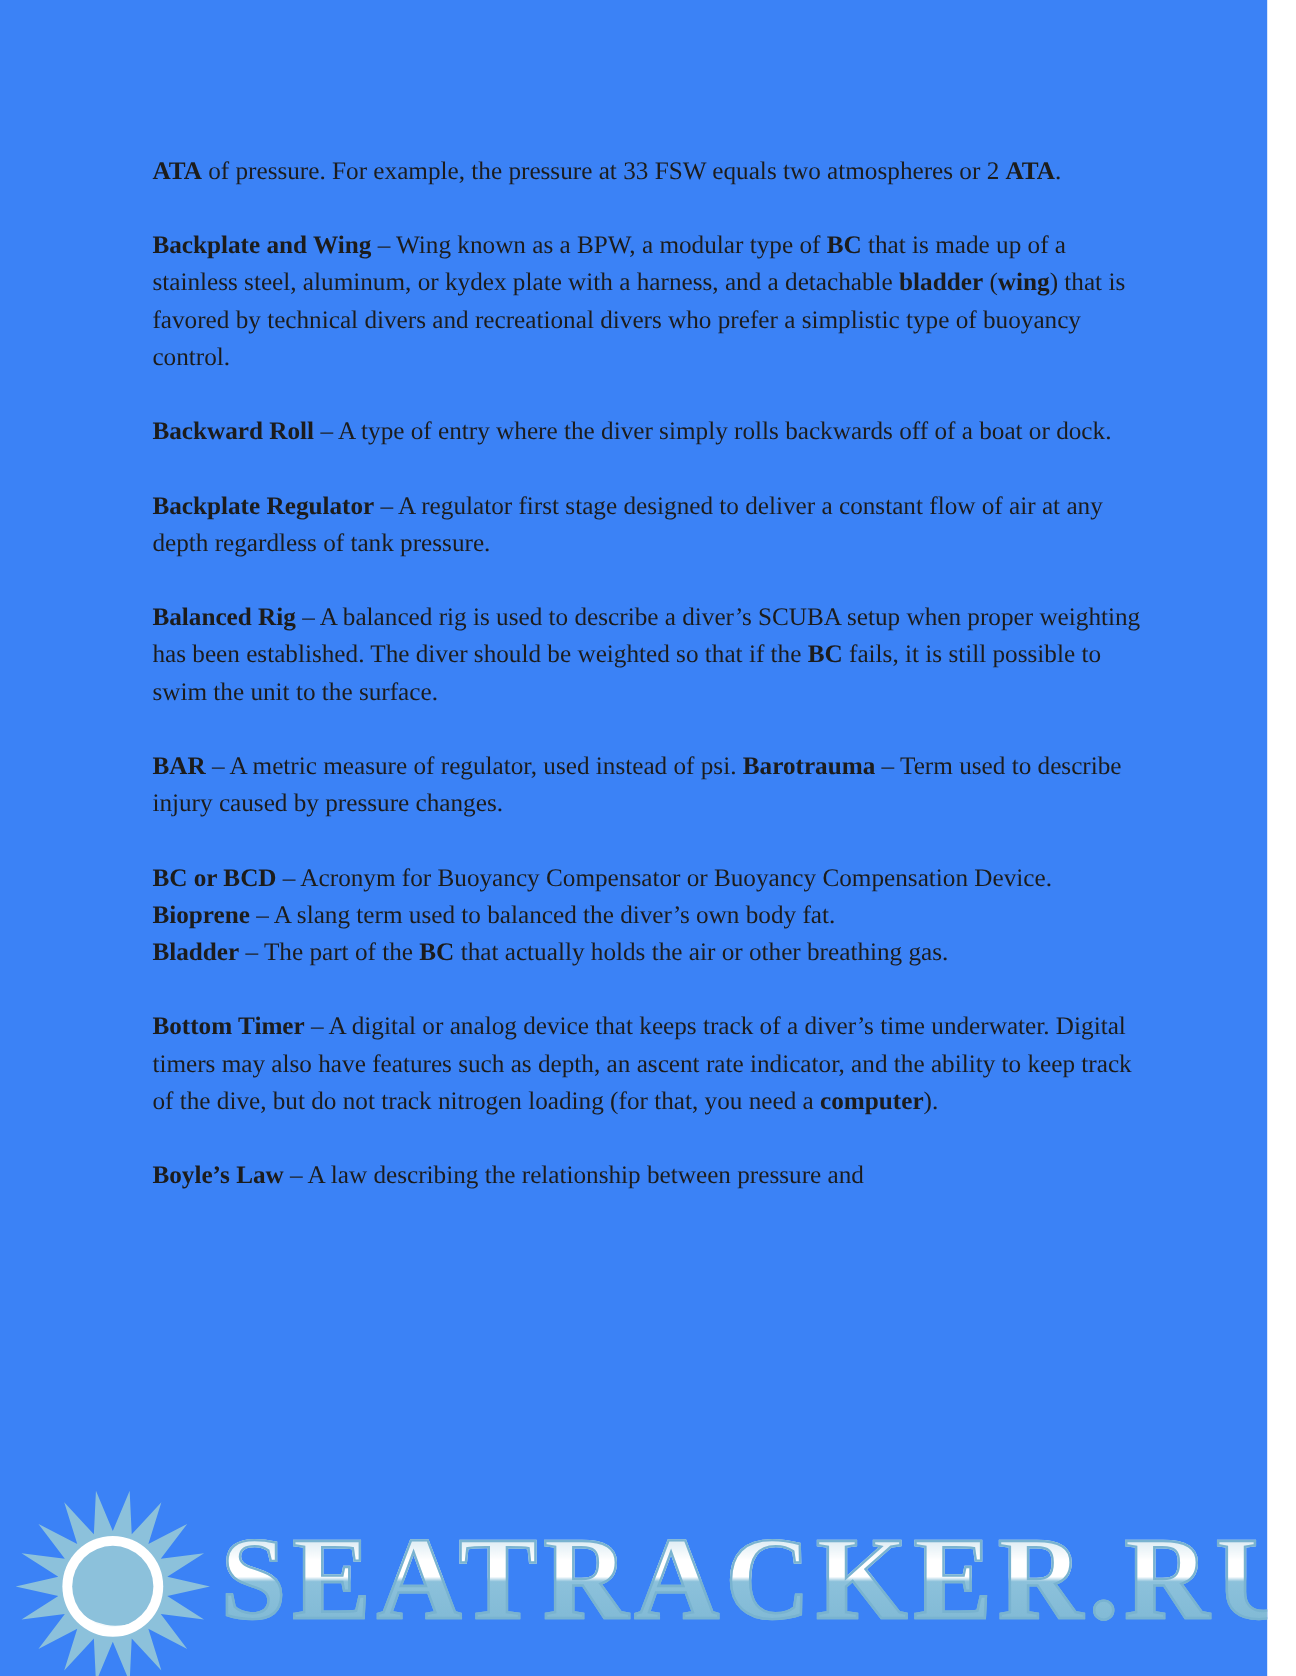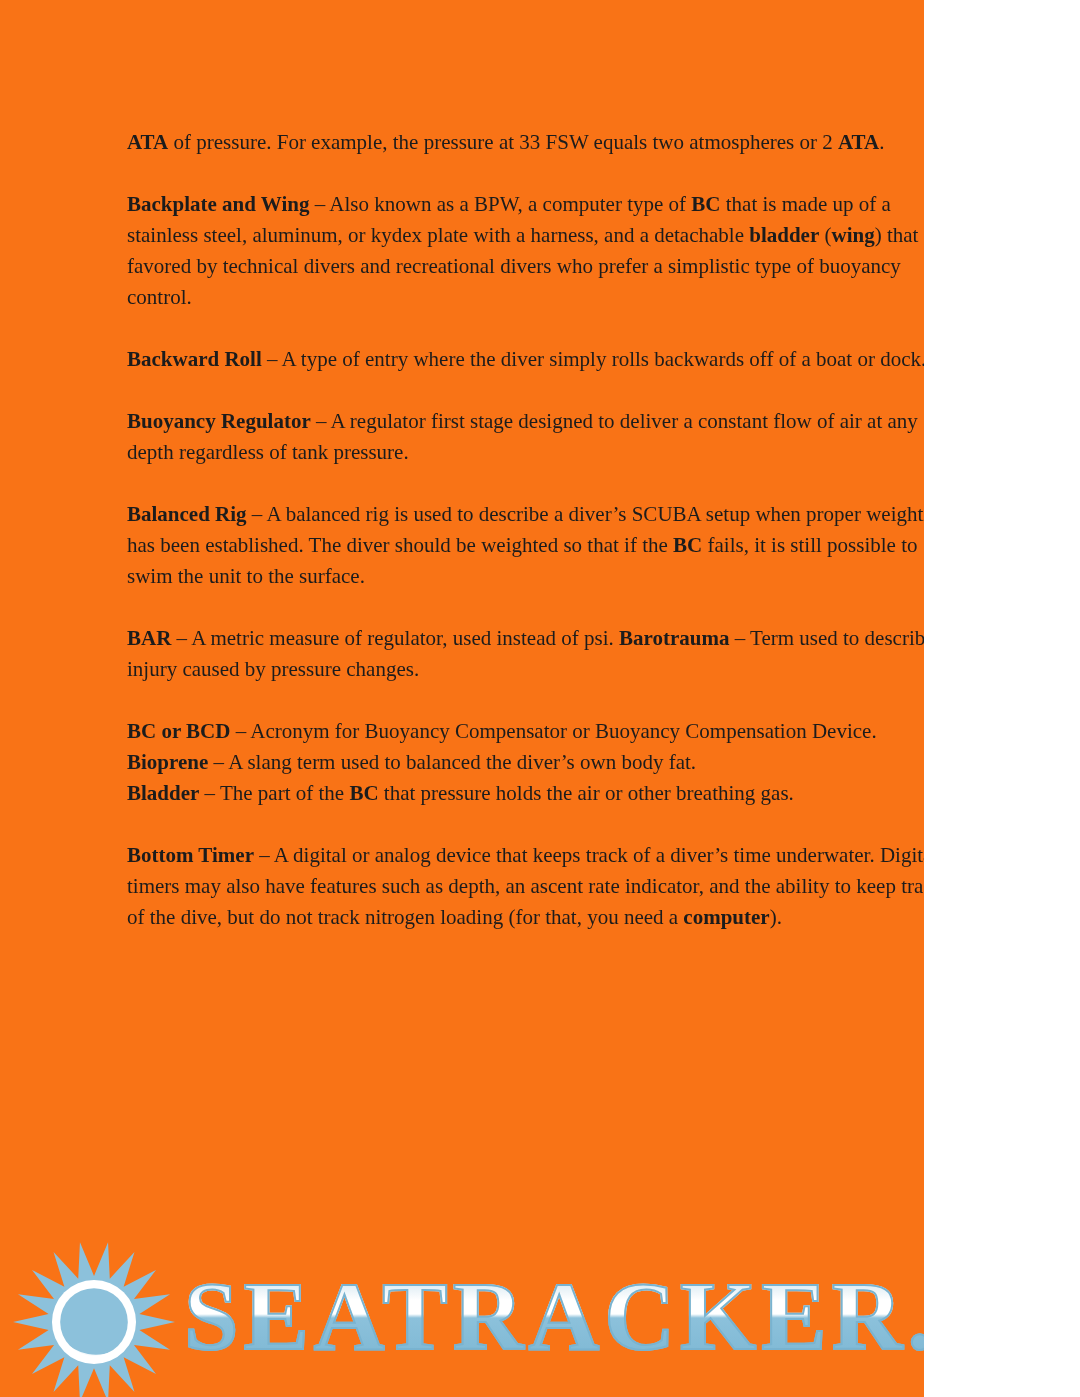--- a/index.html
+++ b/index.html
@@ -2,23 +2,23 @@
 <html><head>
 <meta charset="utf-8">
 <style>
   html, body {
     margin: 0;
     padding: 0;
     background: #ffffff;
   }
   .page {
     position: relative;
-    width: 924px;
+    width: 1056px;
     height: 1397px;
-    background: #f97316;
+    background: #3b82f6;
     overflow: hidden;
     font-family: "Liberation Serif", "DejaVu Serif", serif;
   }
   .content {
     position: absolute;
     left: 127px;
     top: 127px;
     width: 828px;
     font-size: 21px;
     line-height: 31px;
@@ -75,29 +75,30 @@
     }
   }
 </style>
 </head>
 <body>
 
 <div class="page">
 
   <div class="content" id="glossary-text">
       <p class="para"><b>ATA</b><span> of pressure. For example, the pressure at 33 FSW equals two atmospheres or 2 </span><b>ATA</b><span>.</span></p>
-      <p class="para"><b>Backplate and Wing</b><span> – Also known as a BPW, a computer type of </span><b>BC</b><span> that is made up of a stainless steel, aluminum, or kydex plate with a harness, and a detachable </span><b>bladder</b><span> (</span><b>wing</b><span>) that is favored by technical divers and recreational divers who prefer a simplistic type of buoyancy control.</span></p>
+      <p class="para"><b>Backplate and Wing</b><span> – Wing known as a BPW, a modular type of </span><b>BC</b><span> that is made up of a stainless steel, aluminum, or kydex plate with a harness, and a detachable </span><b>bladder</b><span> (</span><b>wing</b><span>) that is favored by technical divers and recreational divers who prefer a simplistic type of buoyancy control.</span></p>
       <p class="para"><b>Backward Roll</b><span> – A type of entry where the diver simply rolls backwards off of a boat or dock.</span></p>
-      <p class="para"><b>Buoyancy Regulator</b><span> – A regulator first stage designed to deliver a constant flow of air at any depth regardless of tank pressure.</span></p>
+      <p class="para"><b>Backplate Regulator</b><span> – A regulator first stage designed to deliver a constant flow of air at any depth regardless of tank pressure.</span></p>
       <p class="para"><b>Balanced Rig</b><span> – A balanced rig is used to describe a diver’s SCUBA setup when proper weighting has been established. The diver should be weighted so that if the </span><b>BC</b><span> fails, it is still possible to swim the unit to the surface.</span></p>
       <p class="para"><b>BAR</b><span> – A metric measure of regulator, used instead of psi. </span><b>Barotrauma</b><span> – Term used to describe injury caused by pressure changes.</span></p>
       <p class="para tight"><b>BC or BCD</b><span> – Acronym for Buoyancy Compensator or Buoyancy Compensation Device.</span></p>
       <p class="para tight"><b>Bioprene</b><span> – A slang term used to balanced the diver’s own body fat.</span></p>
-      <p class="para"><b>Bladder</b><span> – The part of the </span><b>BC</b><span> that pressure holds the air or other breathing gas.</span></p>
+      <p class="para"><b>Bladder</b><span> – The part of the </span><b>BC</b><span> that actually holds the air or other breathing gas.</span></p>
       <p class="para"><b>Bottom Timer</b><span> – A digital or analog device that keeps track of a diver’s time underwater. Digital timers may also have features such as depth, an ascent rate indicator, and the ability to keep track of the dive, but do not track nitrogen loading (for that, you need a </span><b>computer</b><span>).</span></p>
+      <p class="para"><b>Boyle’s Law</b><span> – A law describing the relationship between pressure and</span></p>
     </div>
 
   <div class="watermark">
     <svg class="sun-logo" viewBox="0 0 160 160" width="168" height="164" aria-hidden="true">
       <polygon id="sun-rays" fill="#8cc1db" points="159.0,80.0 124.3,87.8 154.2,107.0 119.0,102.5 140.5,130.8 108.9,114.5 119.5,148.4 95.4,122.3 93.7,157.8 80.0,125.0 66.3,157.8 64.6,122.3 40.5,148.4 51.1,114.5 19.5,130.8 41.0,102.5 5.8,107.0 35.7,87.8 1.0,80.0 35.7,72.2 5.8,53.0 41.0,57.5 19.5,29.2 51.1,45.5 40.5,11.6 64.6,37.7 66.3,2.2 80.0,35.0 93.7,2.2 95.4,37.7 119.5,11.6 108.9,45.5 140.5,29.2 119.0,57.5 154.2,53.0 124.3,72.2"></polygon>
       <circle cx="80" cy="80" r="41" fill="#ffffff"></circle>
       <circle cx="80" cy="80" r="33" fill="#8cc1db"></circle>
       <path d="M 48 96 A 38 38 0 0 0 104 106 A 44 44 0 0 1 48 96 Z" fill="#ffffff" opacity="0.9"></path>
     </svg>
     <div class="wm-text">SEATRACKER.RU</div>

